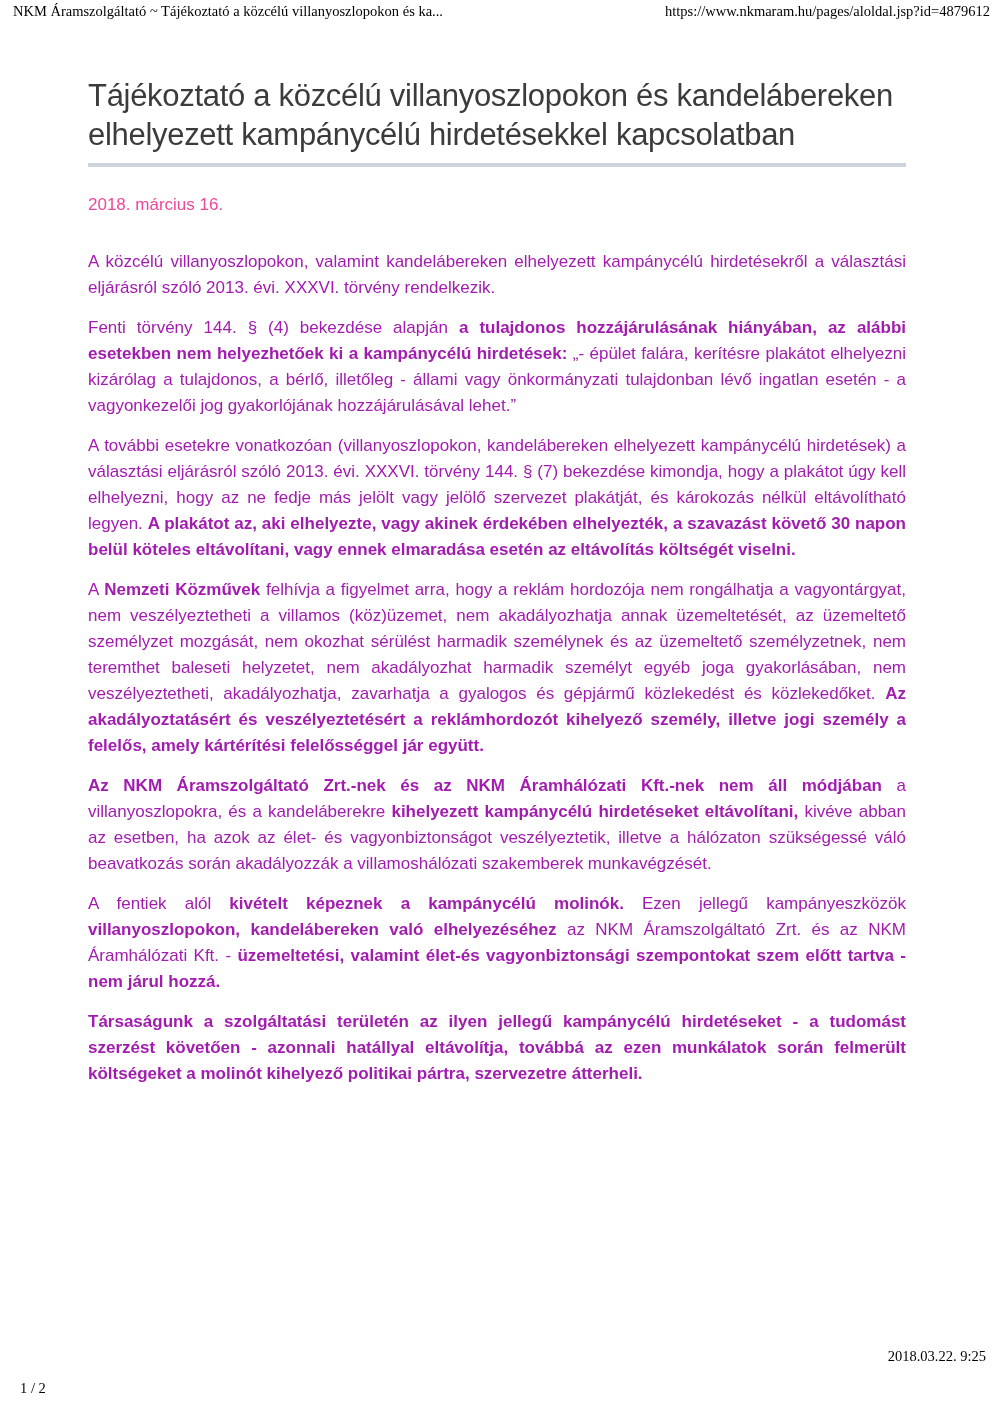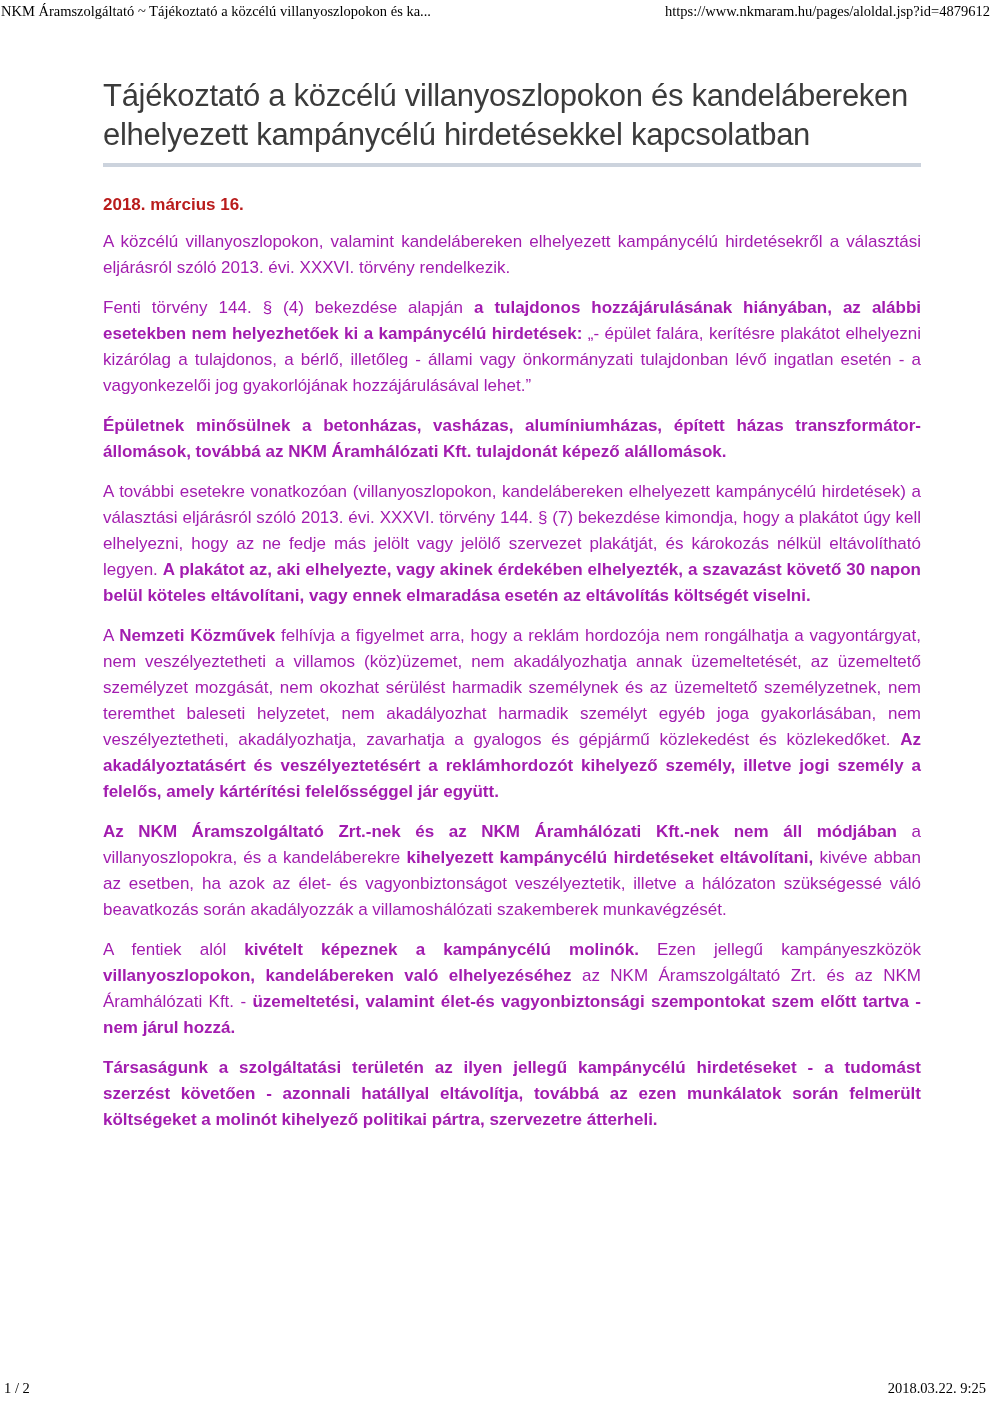--- a/index.html
+++ b/index.html
@@ -8,68 +8,68 @@
     width: 992px;
     height: 1403px;
     position: relative;
     font-family: "Liberation Sans", sans-serif;
     color: #3b3b3b;
     overflow: hidden;
   }
   
   .print-header {
     position: absolute;
-    top: 3px; left: 0; right: 0;
+    top: 3px; left: 12px; right: 0;
     display: flex;
     justify-content: space-between;
     font-family: "Liberation Serif", "DejaVu Serif", serif;
     font-size: 14.5px;
     color: #000;
     white-space: nowrap;
   }
   .print-header .ph-title { padding-left: 1px; }
   .print-header .ph-url   { padding-right: 2px; }
   .print-footer {
     position: absolute;
     bottom: 6px; left: 0; right: 0;
     display: flex;
     justify-content: space-between;
     font-family: "Liberation Serif", "DejaVu Serif", serif;
     font-size: 14.5px;
     color: #000;
     white-space: nowrap;
   }
-  .print-footer .pf-page { padding-left: 4px; }
+  .print-footer .pf-page { padding-left: 20px; margin-top: 32px; }
   .print-footer .pf-time { padding-right: 6px; }
   
   .page-content {
     position: absolute;
     top: 76px;
-    left: 103px;
+    left: 88px;
     width: 818px;
   }
   h1.article-title {
     font-size: 31px;
     line-height: 39px;
     font-weight: 400;
     color: #3b3b3b;
     letter-spacing: -0.3px;
     margin-bottom: 9px;
   }
   .title-divider {
     height: 4px;
     background: #ccd3dd;
     border: none;
     margin-bottom: 28px;
   }
   .article-date {
     font-size: 17px;
-    font-weight: 700;
-    color: #b91c1c;
-    margin-bottom: 14px;
+    font-weight: 400;
+    color: #ec4899;
+    margin-bottom: 34px;
   }
   .article-body p.para {
     font-size: 17px;
     line-height: 26px;
     text-align: justify;
     color: #a21caf;
     margin-bottom: 14px;
   }
   .article-body p.para strong { font-weight: 700; }
 </style>
@@ -81,21 +81,20 @@
   <span class="ph-url">https://www.nkmaram.hu/pages/aloldal.jsp?id=4879612</span>
 </header>
 
 <main class="page-content">
   <h1 class="article-title">Tájékoztató a közcélú villanyoszlopokon és kandelábereken elhelyezett kampánycélú hirdetésekkel kapcsolatban</h1>
   <div class="title-divider"></div>
   <div class="article-date">2018. március 16.</div>
   <div class="article-body">
       <p class="para"><span>A közcélú villanyoszlopokon, valamint kandelábereken elhelyezett kampánycélú hirdetésekről a választási eljárásról szóló 2013. évi. XXXVI. törvény rendelkezik.</span></p>
       <p class="para"><span>Fenti törvény 144. § (4) bekezdése alapján </span><strong>a tulajdonos hozzájárulásának hiányában, az alábbi esetekben nem helyezhetőek ki a kampánycélú hirdetések:</strong><span> „- épület falára, kerítésre plakátot elhelyezni kizárólag a tulajdonos, a bérlő, illetőleg - állami vagy önkormányzati tulajdonban lévő ingatlan esetén - a vagyonkezelői jog gyakorlójának hozzájárulásával lehet.”</span></p>
-      <p class="para"><strong>Épületnek minősülnek a betonházas, vasházas, alumíniumházas, épített házas transzformátor-állomások, továbbá az NKM Áramhálózati Kft. tulajdonát képező alállomások.</strong></p>
       <p class="para"><span>A további esetekre vonatkozóan (villanyoszlopokon, kandelábereken elhelyezett kampánycélú hirdetések) a választási eljárásról szóló 2013. évi. XXXVI. törvény 144. § (7) bekezdése kimondja, hogy a plakátot úgy kell elhelyezni, hogy az ne fedje más jelölt vagy jelölő szervezet plakátját, és károkozás nélkül eltávolítható legyen. </span><strong>A plakátot az, aki elhelyezte, vagy akinek érdekében elhelyezték, a szavazást követő 30 napon belül köteles eltávolítani, vagy ennek elmaradása esetén az eltávolítás költségét viselni.</strong></p>
       <p class="para"><span>A </span><strong>Nemzeti Közművek</strong><span> felhívja a figyelmet arra, hogy a reklám hordozója nem rongálhatja a vagyontárgyat, nem veszélyeztetheti a villamos (köz)üzemet, nem akadályozhatja annak üzemeltetését, az üzemeltető személyzet mozgását, nem okozhat sérülést harmadik személynek és az üzemeltető személyzetnek, nem teremthet baleseti helyzetet, nem akadályozhat harmadik személyt egyéb joga gyakorlásában, nem veszélyeztetheti, akadályozhatja, zavarhatja a gyalogos és gépjármű közlekedést és közlekedőket. </span><strong>Az akadályoztatásért és veszélyeztetésért a reklámhordozót kihelyező személy, illetve jogi személy a felelős, amely kártérítési felelősséggel jár együtt.</strong></p>
       <p class="para"><strong>Az NKM Áramszolgáltató Zrt.-nek és az NKM Áramhálózati Kft.-nek nem áll módjában</strong><span> a villanyoszlopokra, és a kandeláberekre </span><strong>kihelyezett kampánycélú hirdetéseket eltávolítani,</strong><span> kivéve abban az esetben, ha azok az élet- és vagyonbiztonságot veszélyeztetik, illetve a hálózaton szükségessé váló beavatkozás során akadályozzák a villamoshálózati szakemberek munkavégzését.</span></p>
       <p class="para"><span>A fentiek alól </span><strong>kivételt képeznek a kampánycélú molinók.</strong><span> Ezen jellegű kampányeszközök </span><strong>villanyoszlopokon, kandelábereken való elhelyezéséhez</strong><span> az NKM Áramszolgáltató Zrt. és az NKM Áramhálózati Kft. - </span><strong>üzemeltetési, valamint élet-és vagyonbiztonsági szempontokat szem előtt tartva - nem járul hozzá.</strong></p>
       <p class="para"><strong>Társaságunk a szolgáltatási területén az ilyen jellegű kampánycélú hirdetéseket - a tudomást szerzést követően - azonnali hatállyal eltávolítja, továbbá az ezen munkálatok során felmerült költségeket a molinót kihelyező politikai pártra, szervezetre átterheli.</strong></p>
     </div>
 </main>
 
 <footer class="print-footer">
   <span class="pf-page">1 / 2</span>

